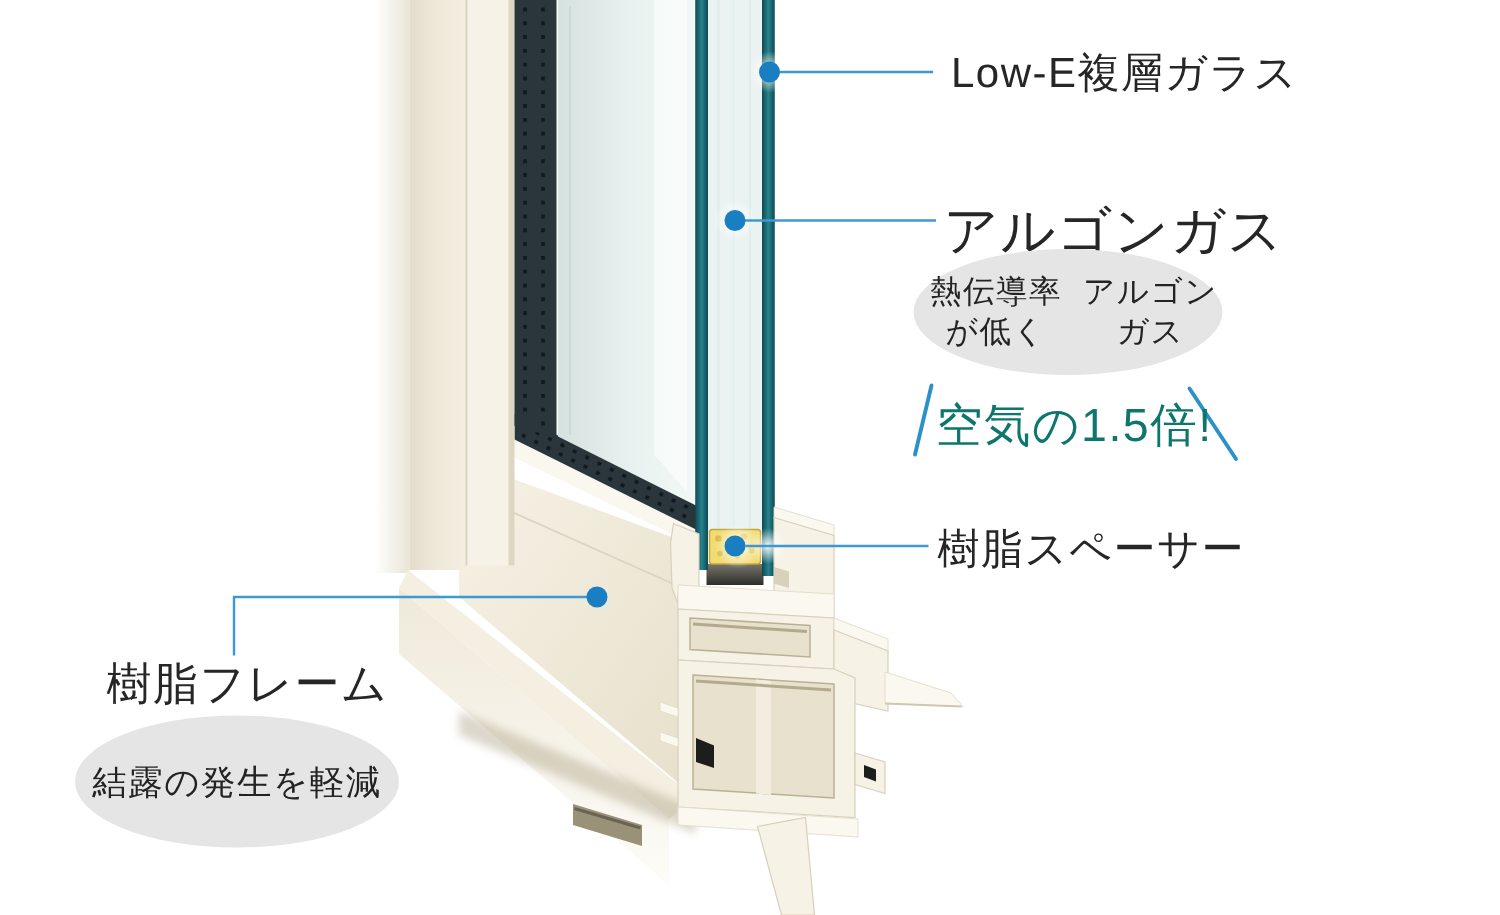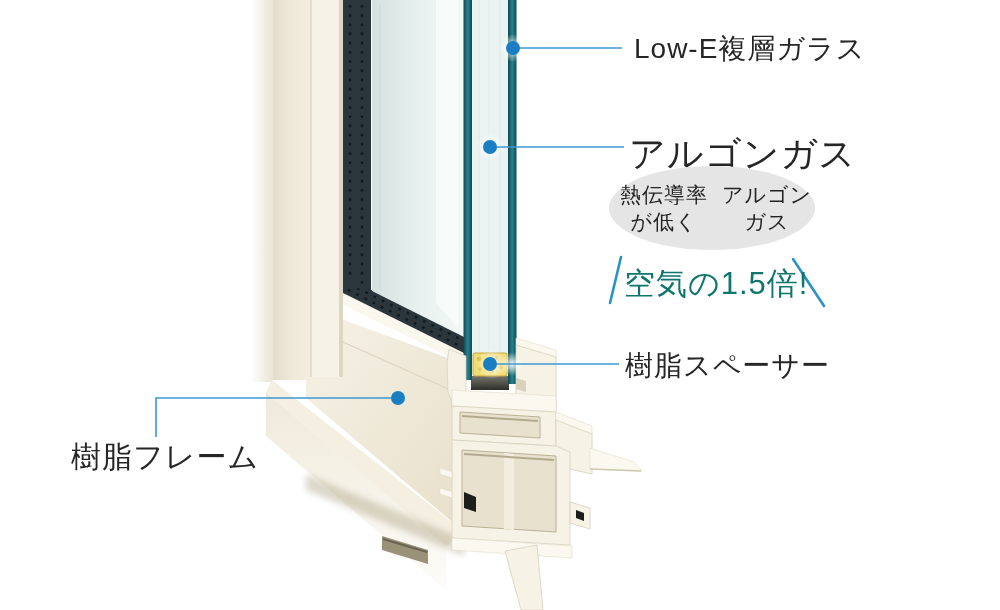--- a/index.html
+++ b/index.html
@@ -210,14 +210,17 @@
   <div class="bubble bubble-argon">
     <span>熱伝導率が低く</span>
     <span>アルゴンガス</span>
   </div>
 
   <div class="highlight">空気の1.5倍!</div>
 
   <div class="lbl lbl-spacer">樹脂スペーサー</div>
   <div class="lbl lbl-frame">樹脂フレーム</div>
 
+  <div class="bubble bubble-frame">
+    <span>結露の発生を軽減</span>
+  </div>
 
 </div>
 
 </body></html>

